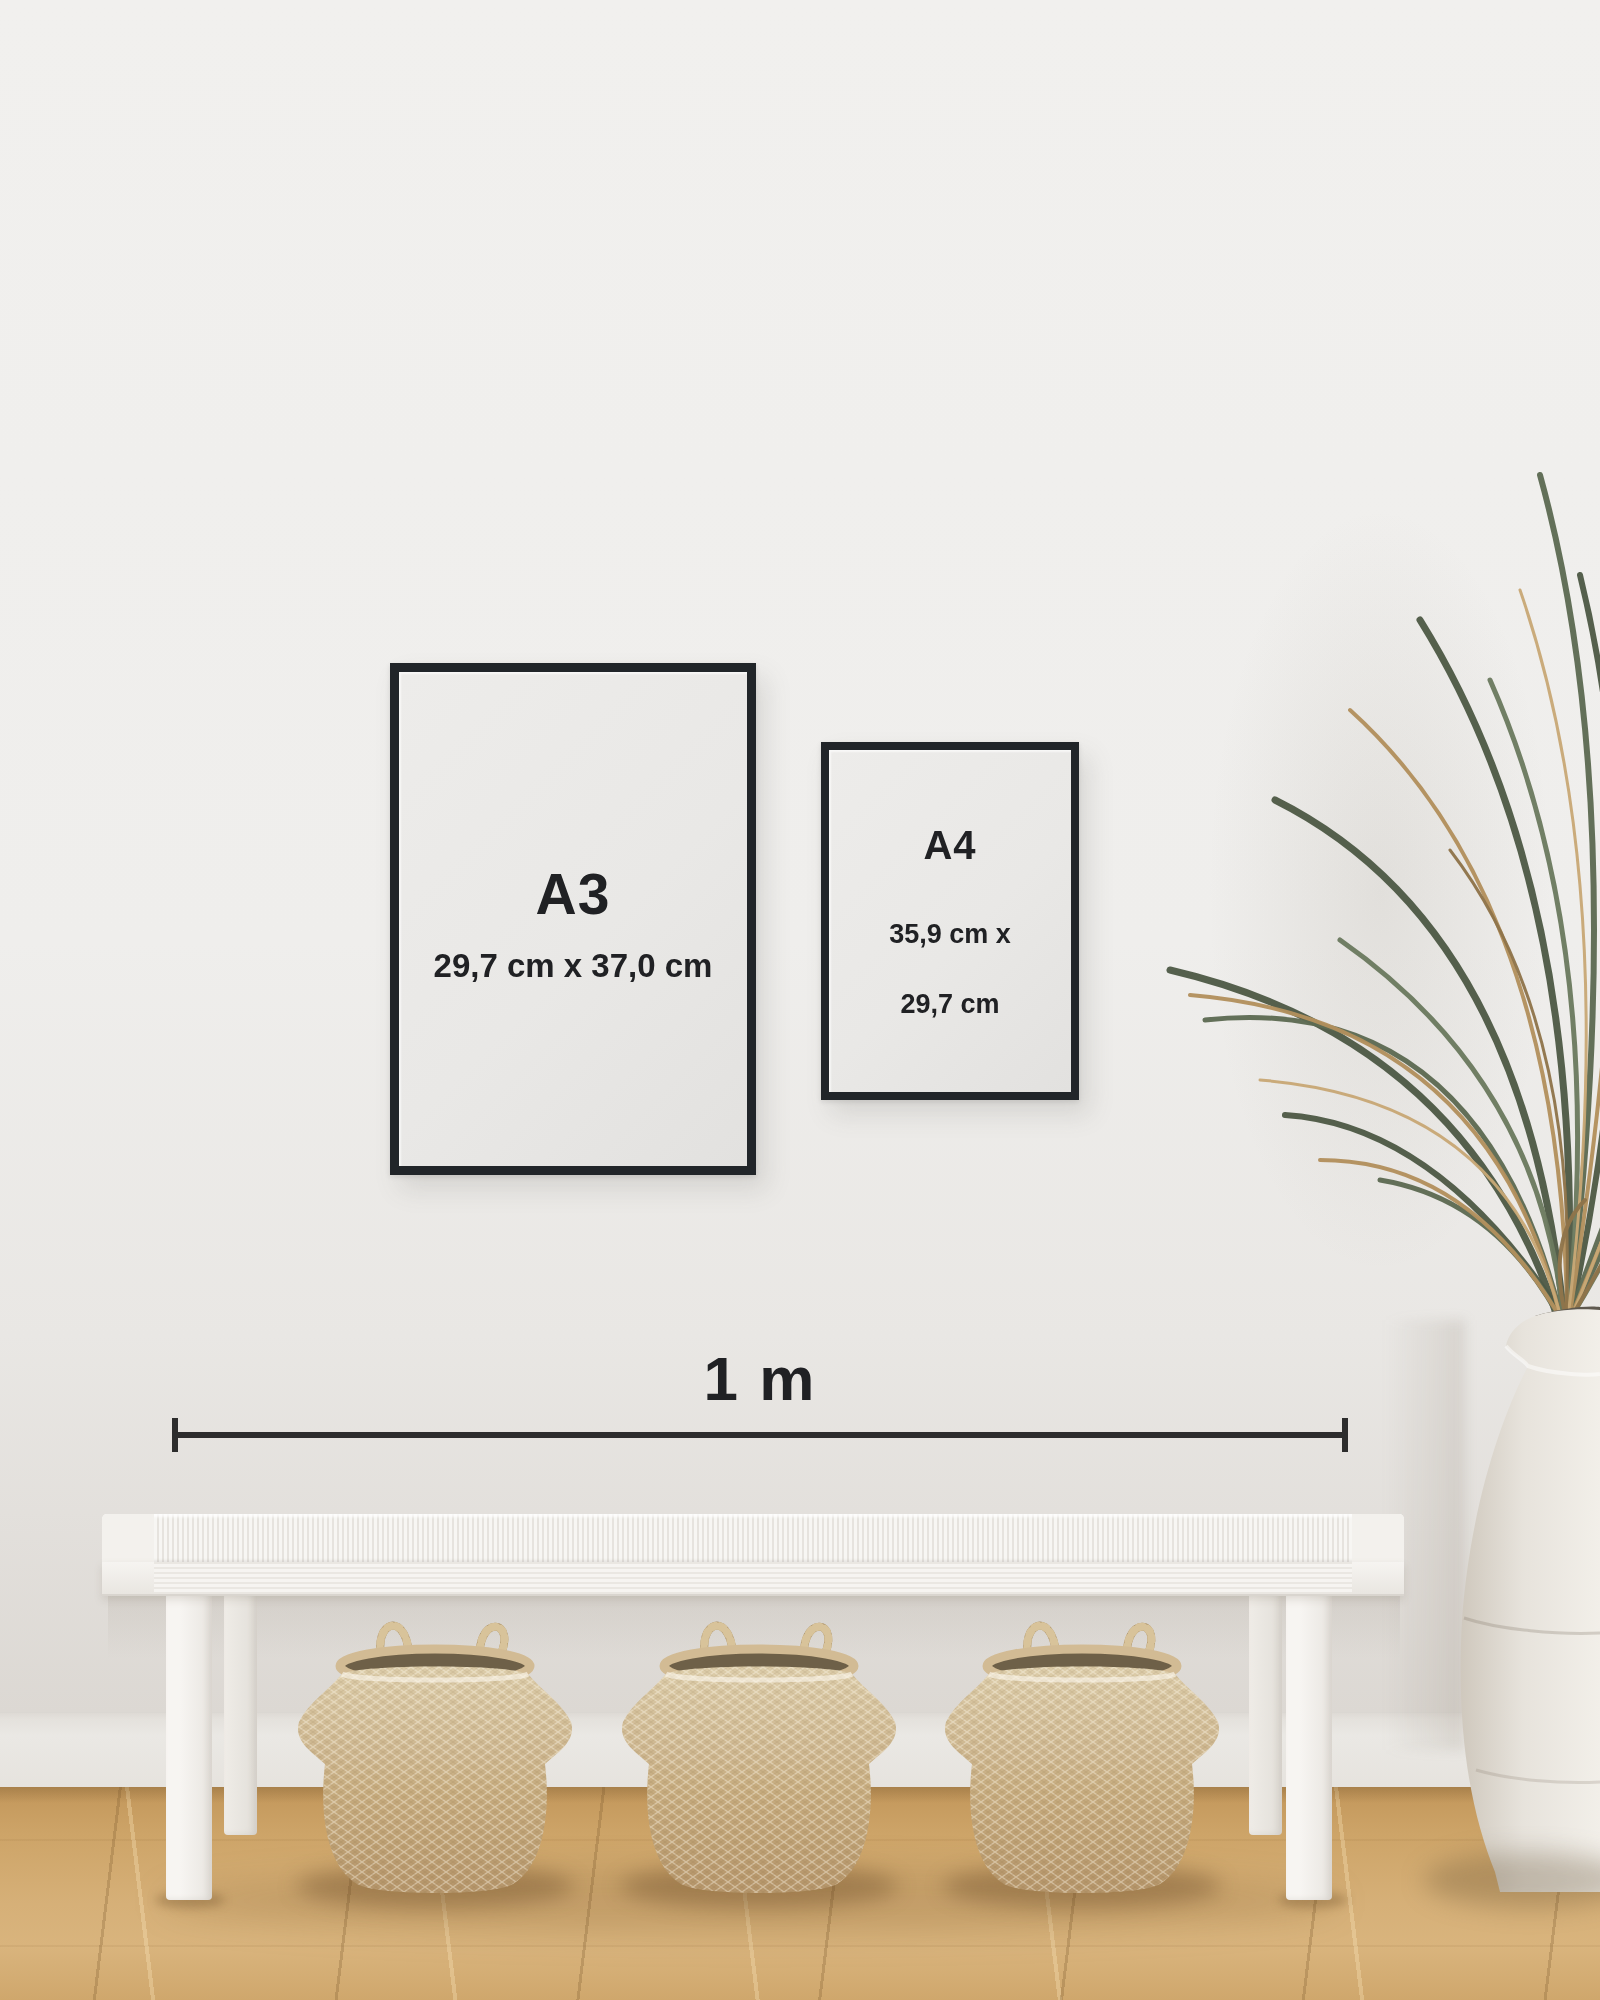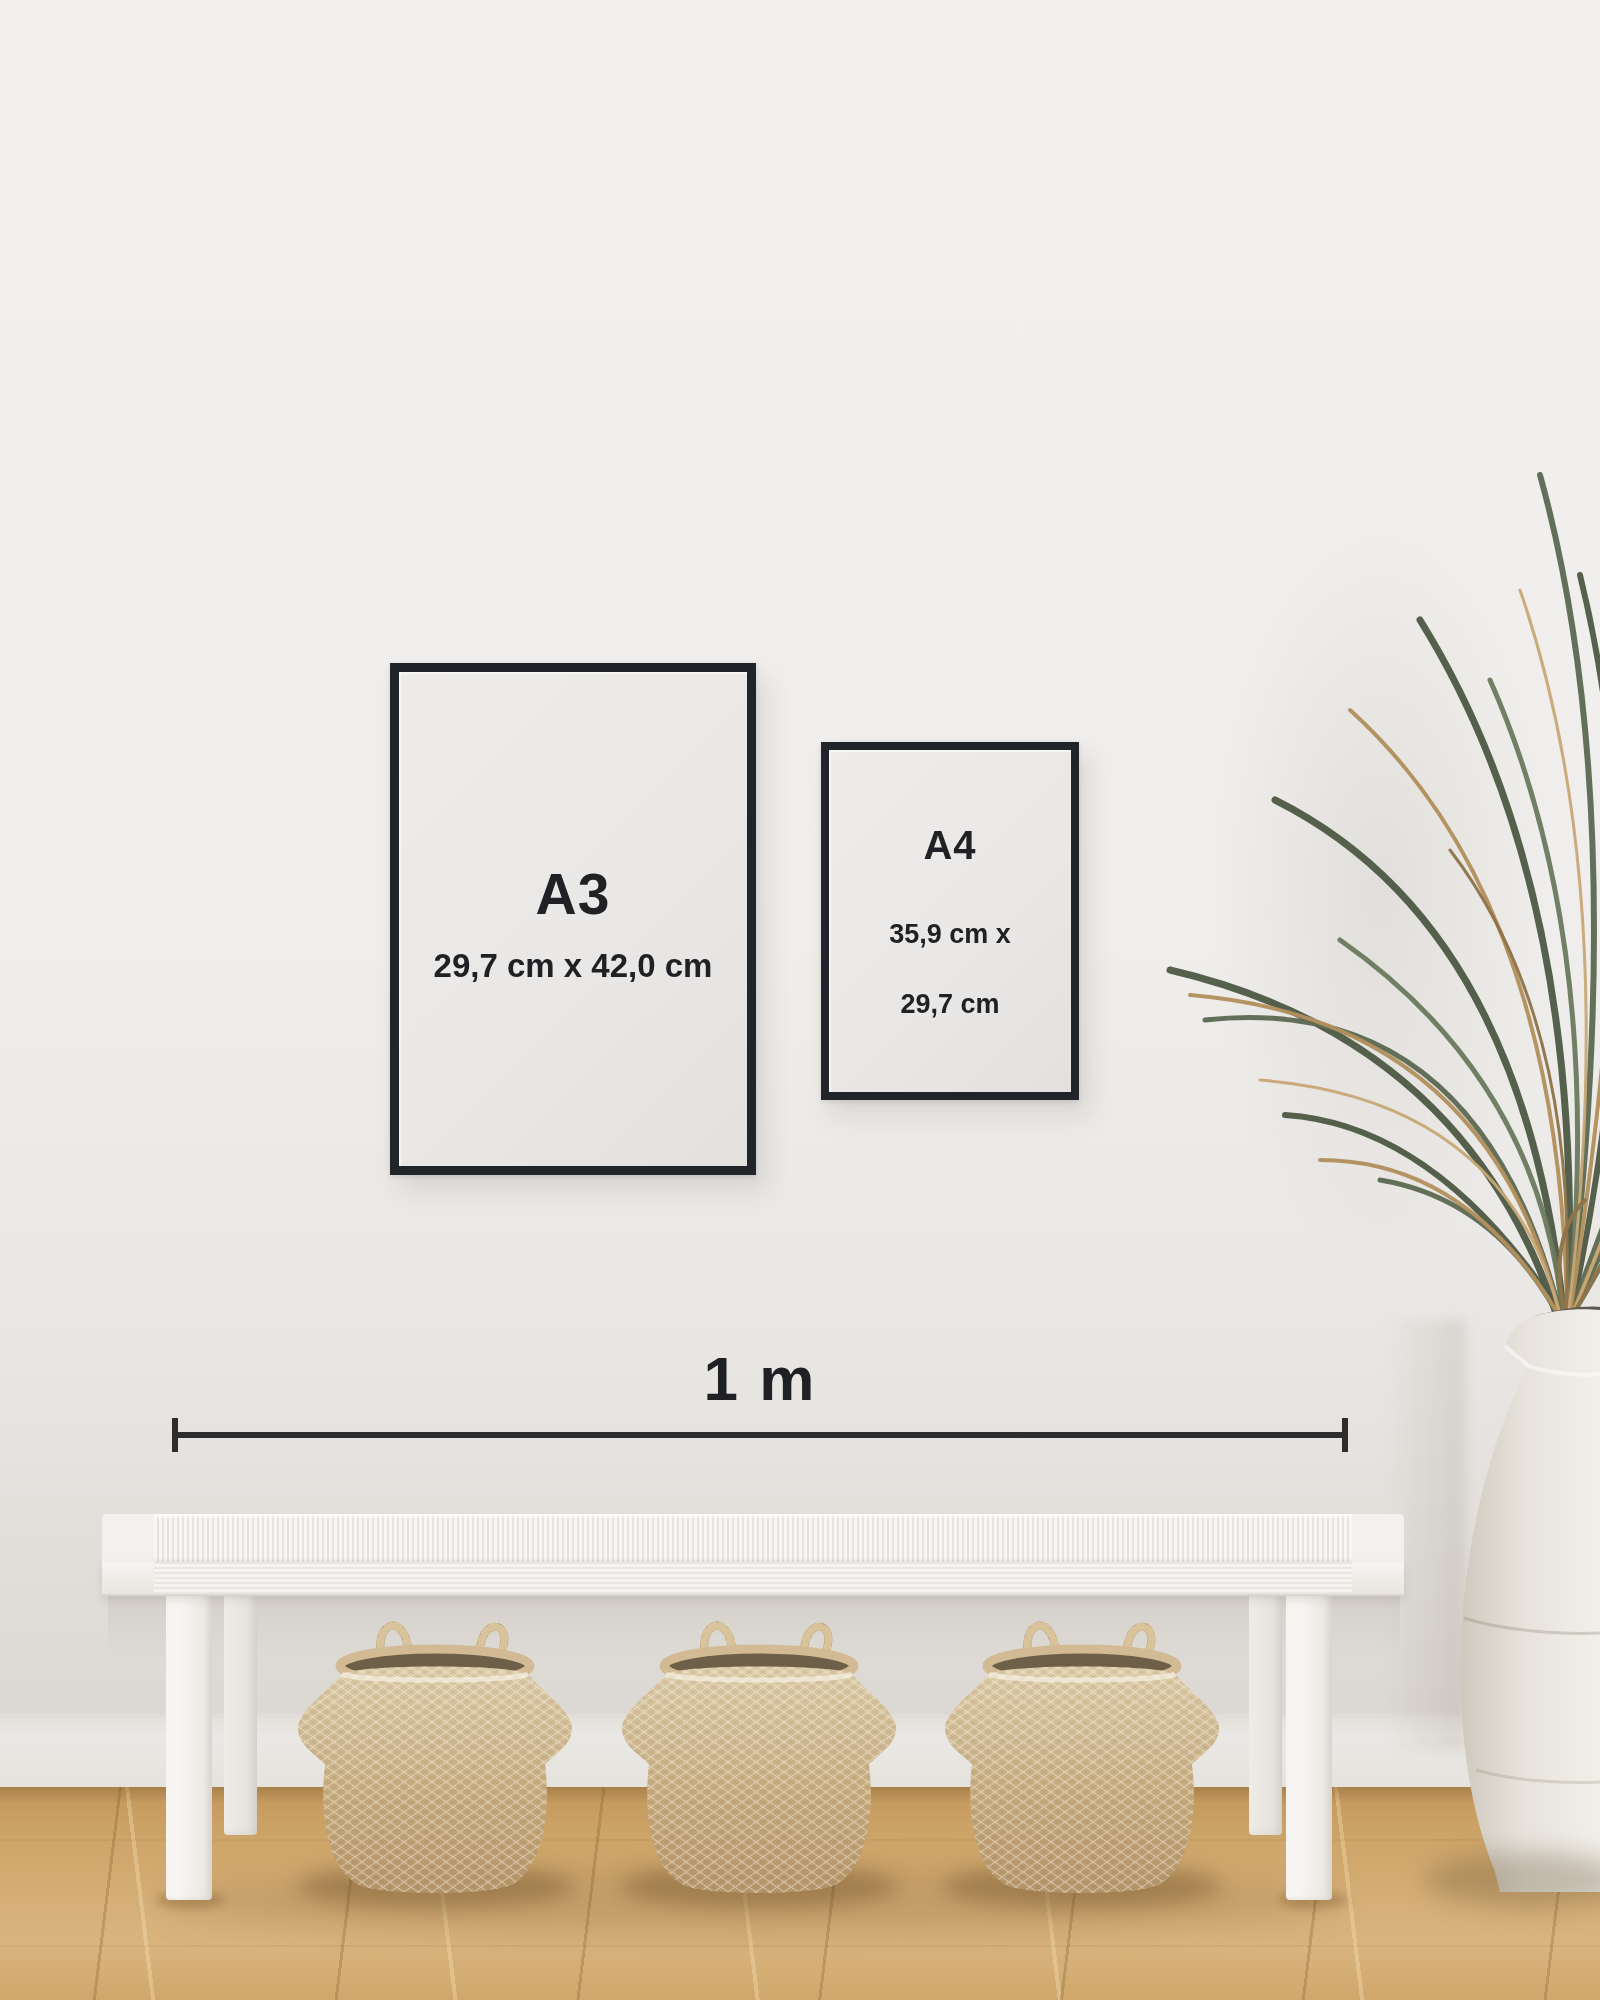--- a/index.html
+++ b/index.html
@@ -115,21 +115,21 @@
   <div class="scale-bar">
     <div class="scale-label">1 m</div>
     <div class="scale-line"></div>
     <div class="scale-tick left"></div>
     <div class="scale-tick right"></div>
   </div>
 
   <div class="frame frame-a3">
     <div class="frame-inner">
       <div class="frame-label">A3</div>
-      <div class="frame-dims">29,7 cm x 42,0 cm</div>
+      <div class="frame-dims">29,7 cm x 37,0 cm</div>
     </div>
   </div>
   <div class="frame frame-a4">
     <div class="frame-inner">
       <div class="frame-label">A4</div>
       <div class="frame-dims">
         <div>35,9 cm x</div>
         <div>29,7 cm</div>
       </div>
     </div>

